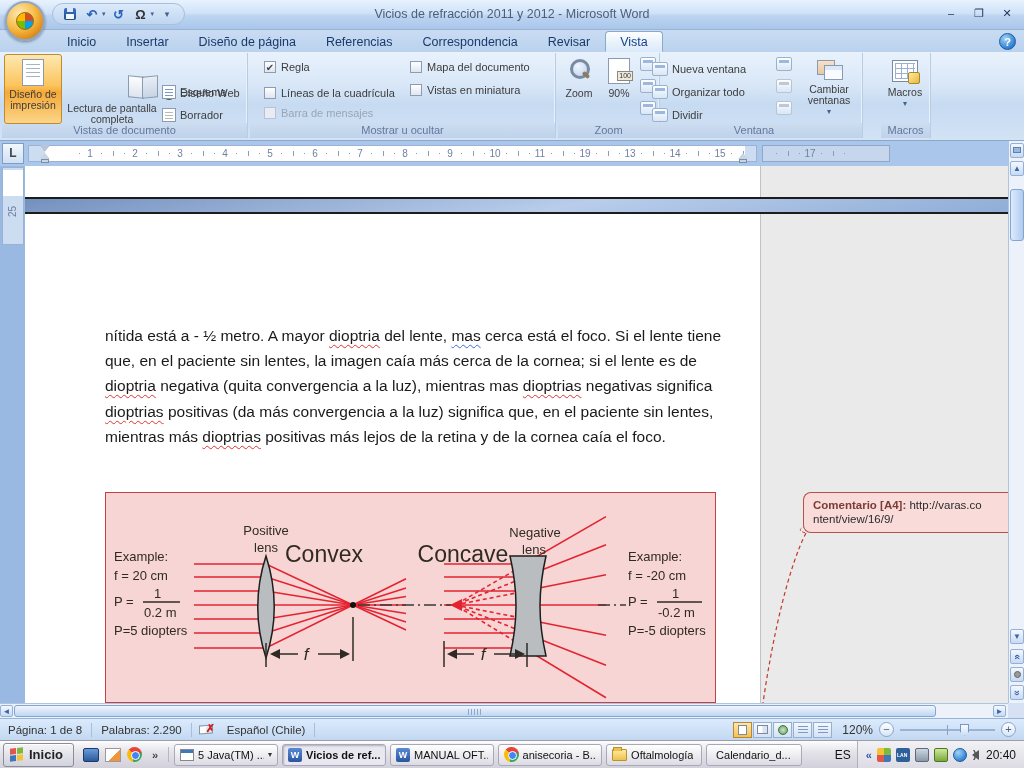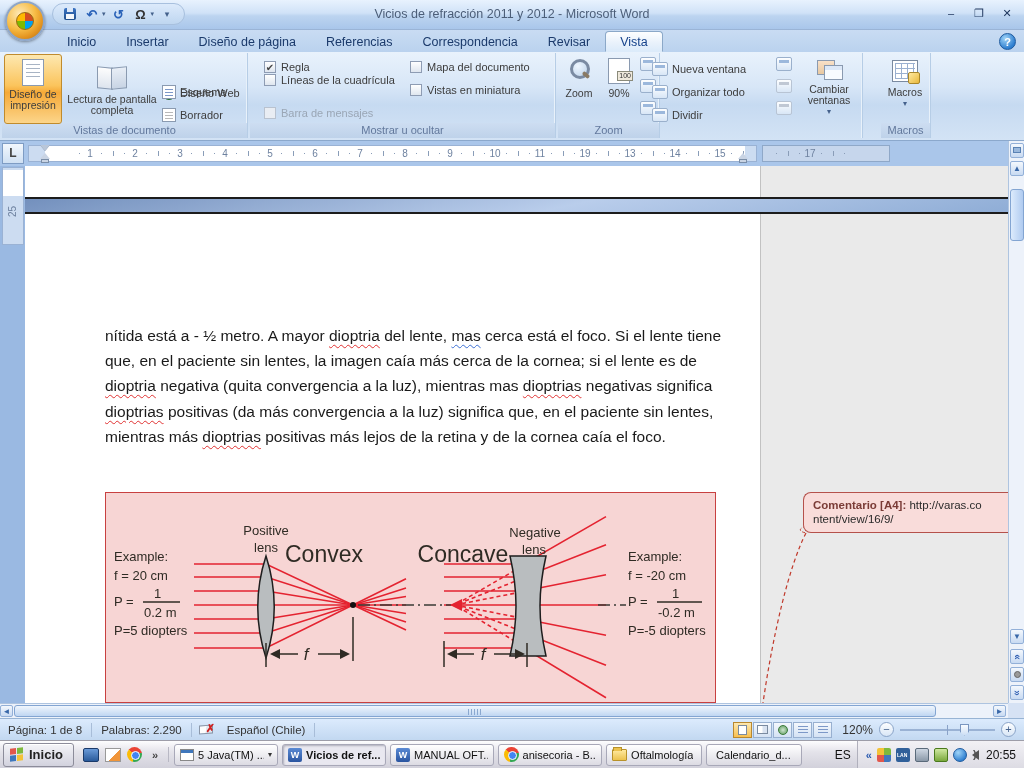--- a/index.html
+++ b/index.html
@@ -258,21 +258,21 @@
   </div>
 
   <div id="ribbon">
 
     <div class="group" style="left:2px; width:246px;">
       <div class="gcontent">
         <div class="bigbtn sel" style="left:2px; top:1px; width:58px; height:70px;">
           <span class="ic-page"></span>
           <span style="margin-top:3px;">Diseño de impresión</span>
         </div>
-        <div class="bigbtn" style="left:64px; top:7px; width:92px; height:70px;">
+        <div class="bigbtn" style="left:64px; top:16px; width:92px; height:70px;align-items:flex-end;">
           <span class="ic-book"></span>
           <span style="margin-top:5px;">Lectura de pantalla completa</span>
         </div>
         <div class="smallrow" style="left:160px; top:6px;margin-top:24px;">
           <span class="i14 web"></span>
             <span>Diseño Web</span>
         </div>
         <div class="smallrow" style="left:160px; top:29px;text-align:center;">
           <span class="i14 outl"></span>
             <span>Esquema</span>
@@ -284,21 +284,21 @@
       </div>
       <div class="glabel">Vistas de documento</div>
     </div>
 
     <div class="group" style="left:250px; width:306px;">
       <div class="gcontent">
         <div class="chkrow" style="left:14px; top:8px;">
           <span class="chk">✔</span>
             <span>Regla</span>
         </div>
-        <div class="chkrow" style="left:14px; top:21px;">
+        <div class="chkrow" style="left:14px; top:34px;">
           <span class="chk"></span>
             <span>Líneas de la cuadrícula</span>
         </div>
         <div class="chkrow dis" style="left:14px; top:54px;">
           <span class="chk dis"></span>
             <span>Barra de mensajes</span>
         </div>
         <div class="chkrow" style="left:160px; top:8px;">
           <span class="chk"></span>
             <span>Mapa del documento</span>
@@ -357,20 +357,21 @@
         <div style="position:absolute; left:130px; top:48px;">
             <span class="mini dim" style="display:block;"></span>
           </div>
         <div class="bigbtn" style="left:152px; top:1px; width:62px; height:70px;">
           <span class="ic-win"></span>
           <span style="margin-top:4px;">Cambiar</span>
           <span>ventanas</span>
           <span class="caret">▾</span>
         </div>
       </div>
+      <div class="glabel">Ventana</div>
     </div>
 
     <div class="group" style="left:881px; width:50px;">
       <div class="gcontent">
         <div class="bigbtn" style="left:2px; top:1px; width:44px; height:70px;">
           <span class="ic-macro"></span>
           <span style="margin-top:5px;">Macros</span>
           <span class="caret">▾</span>
         </div>
       </div>
@@ -677,16 +678,16 @@
       </div>
     <span id="lang">ES</span>
     <div id="tray">
       <span style="color:#2b5bb0;font-weight:bold;">«</span>
       <span class="tray-ic msn"></span>
       <span class="tray-ic lan"></span>
       <span class="tray-ic disp"></span>
       <span class="tray-ic plug"></span>
       <span class="tray-ic net"></span>
       <span class="spk"></span>
-      <span id="clock">20:55</span>
+      <span id="clock">20:40</span>
     </div>
   </div>
 </div>
 
 </body></html>

